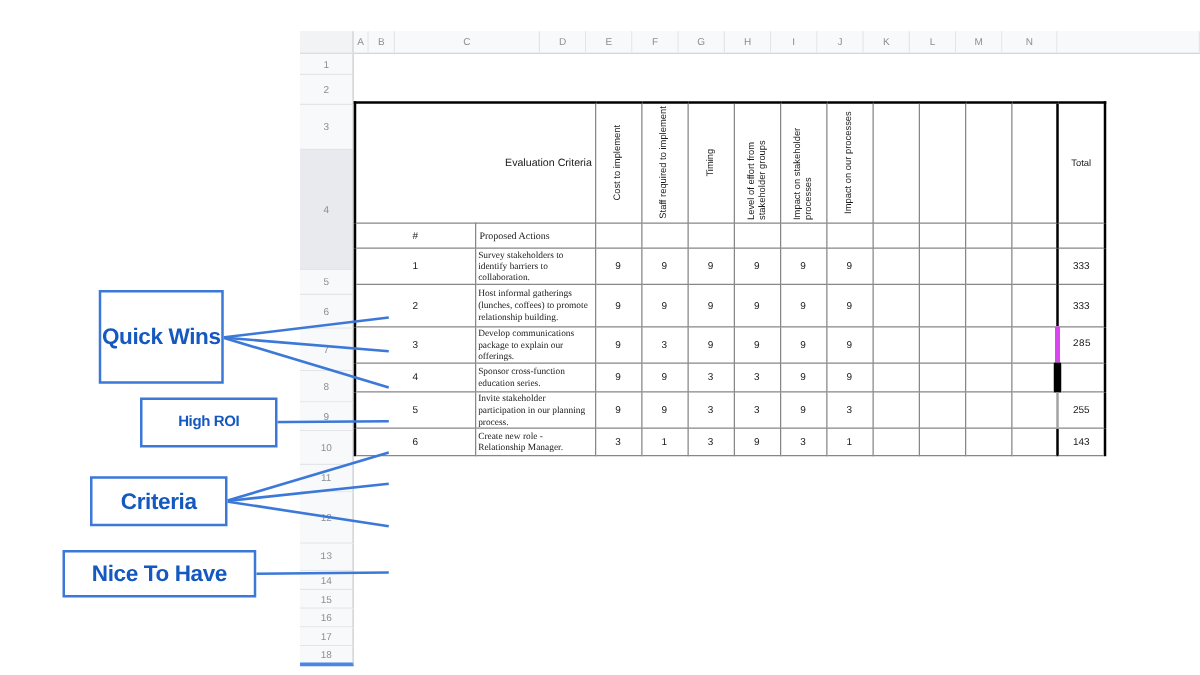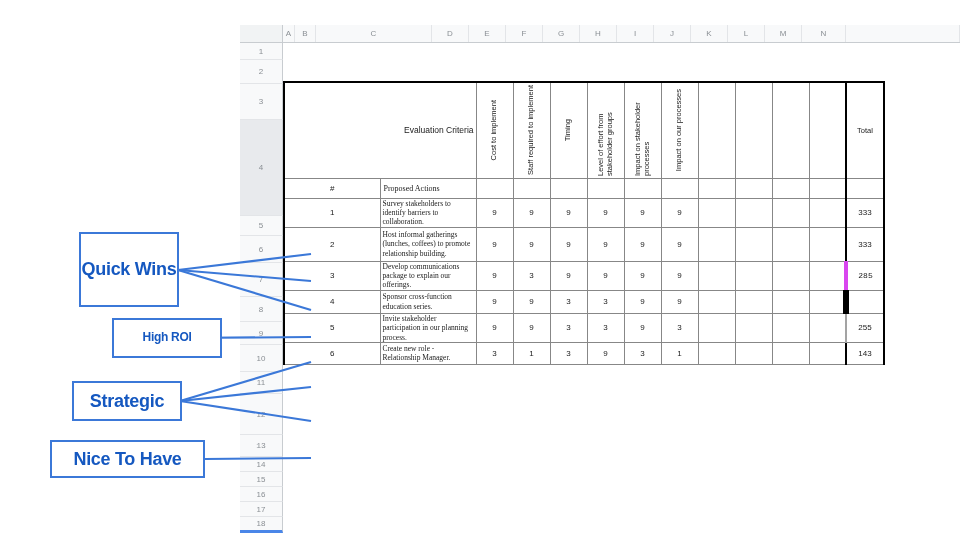--- a/index.html
+++ b/index.html
@@ -304,18 +304,18 @@
 
 <div class="callout" style="left:79px; top:232px; width:100px; height:75px; font-size:18px;">
   <span>Quick Wins</span>
 </div>
 
 <div class="callout" style="left:72px; top:318px; width:110px; height:40px; font-size:12px;margin-left:40px;">
   <span>High ROI</span>
 </div>
 
 <div class="callout" style="left:72px; top:381px; width:110px; height:40px; font-size:18px;">
-  <span>Strategic</span>
+  <span>Criteria</span>
 </div>
 
 <div class="callout" style="left:50px; top:440px; width:155px; height:38px; font-size:18px;">
   <span>Nice To Have</span>
 </div>
 
 </body></html>

